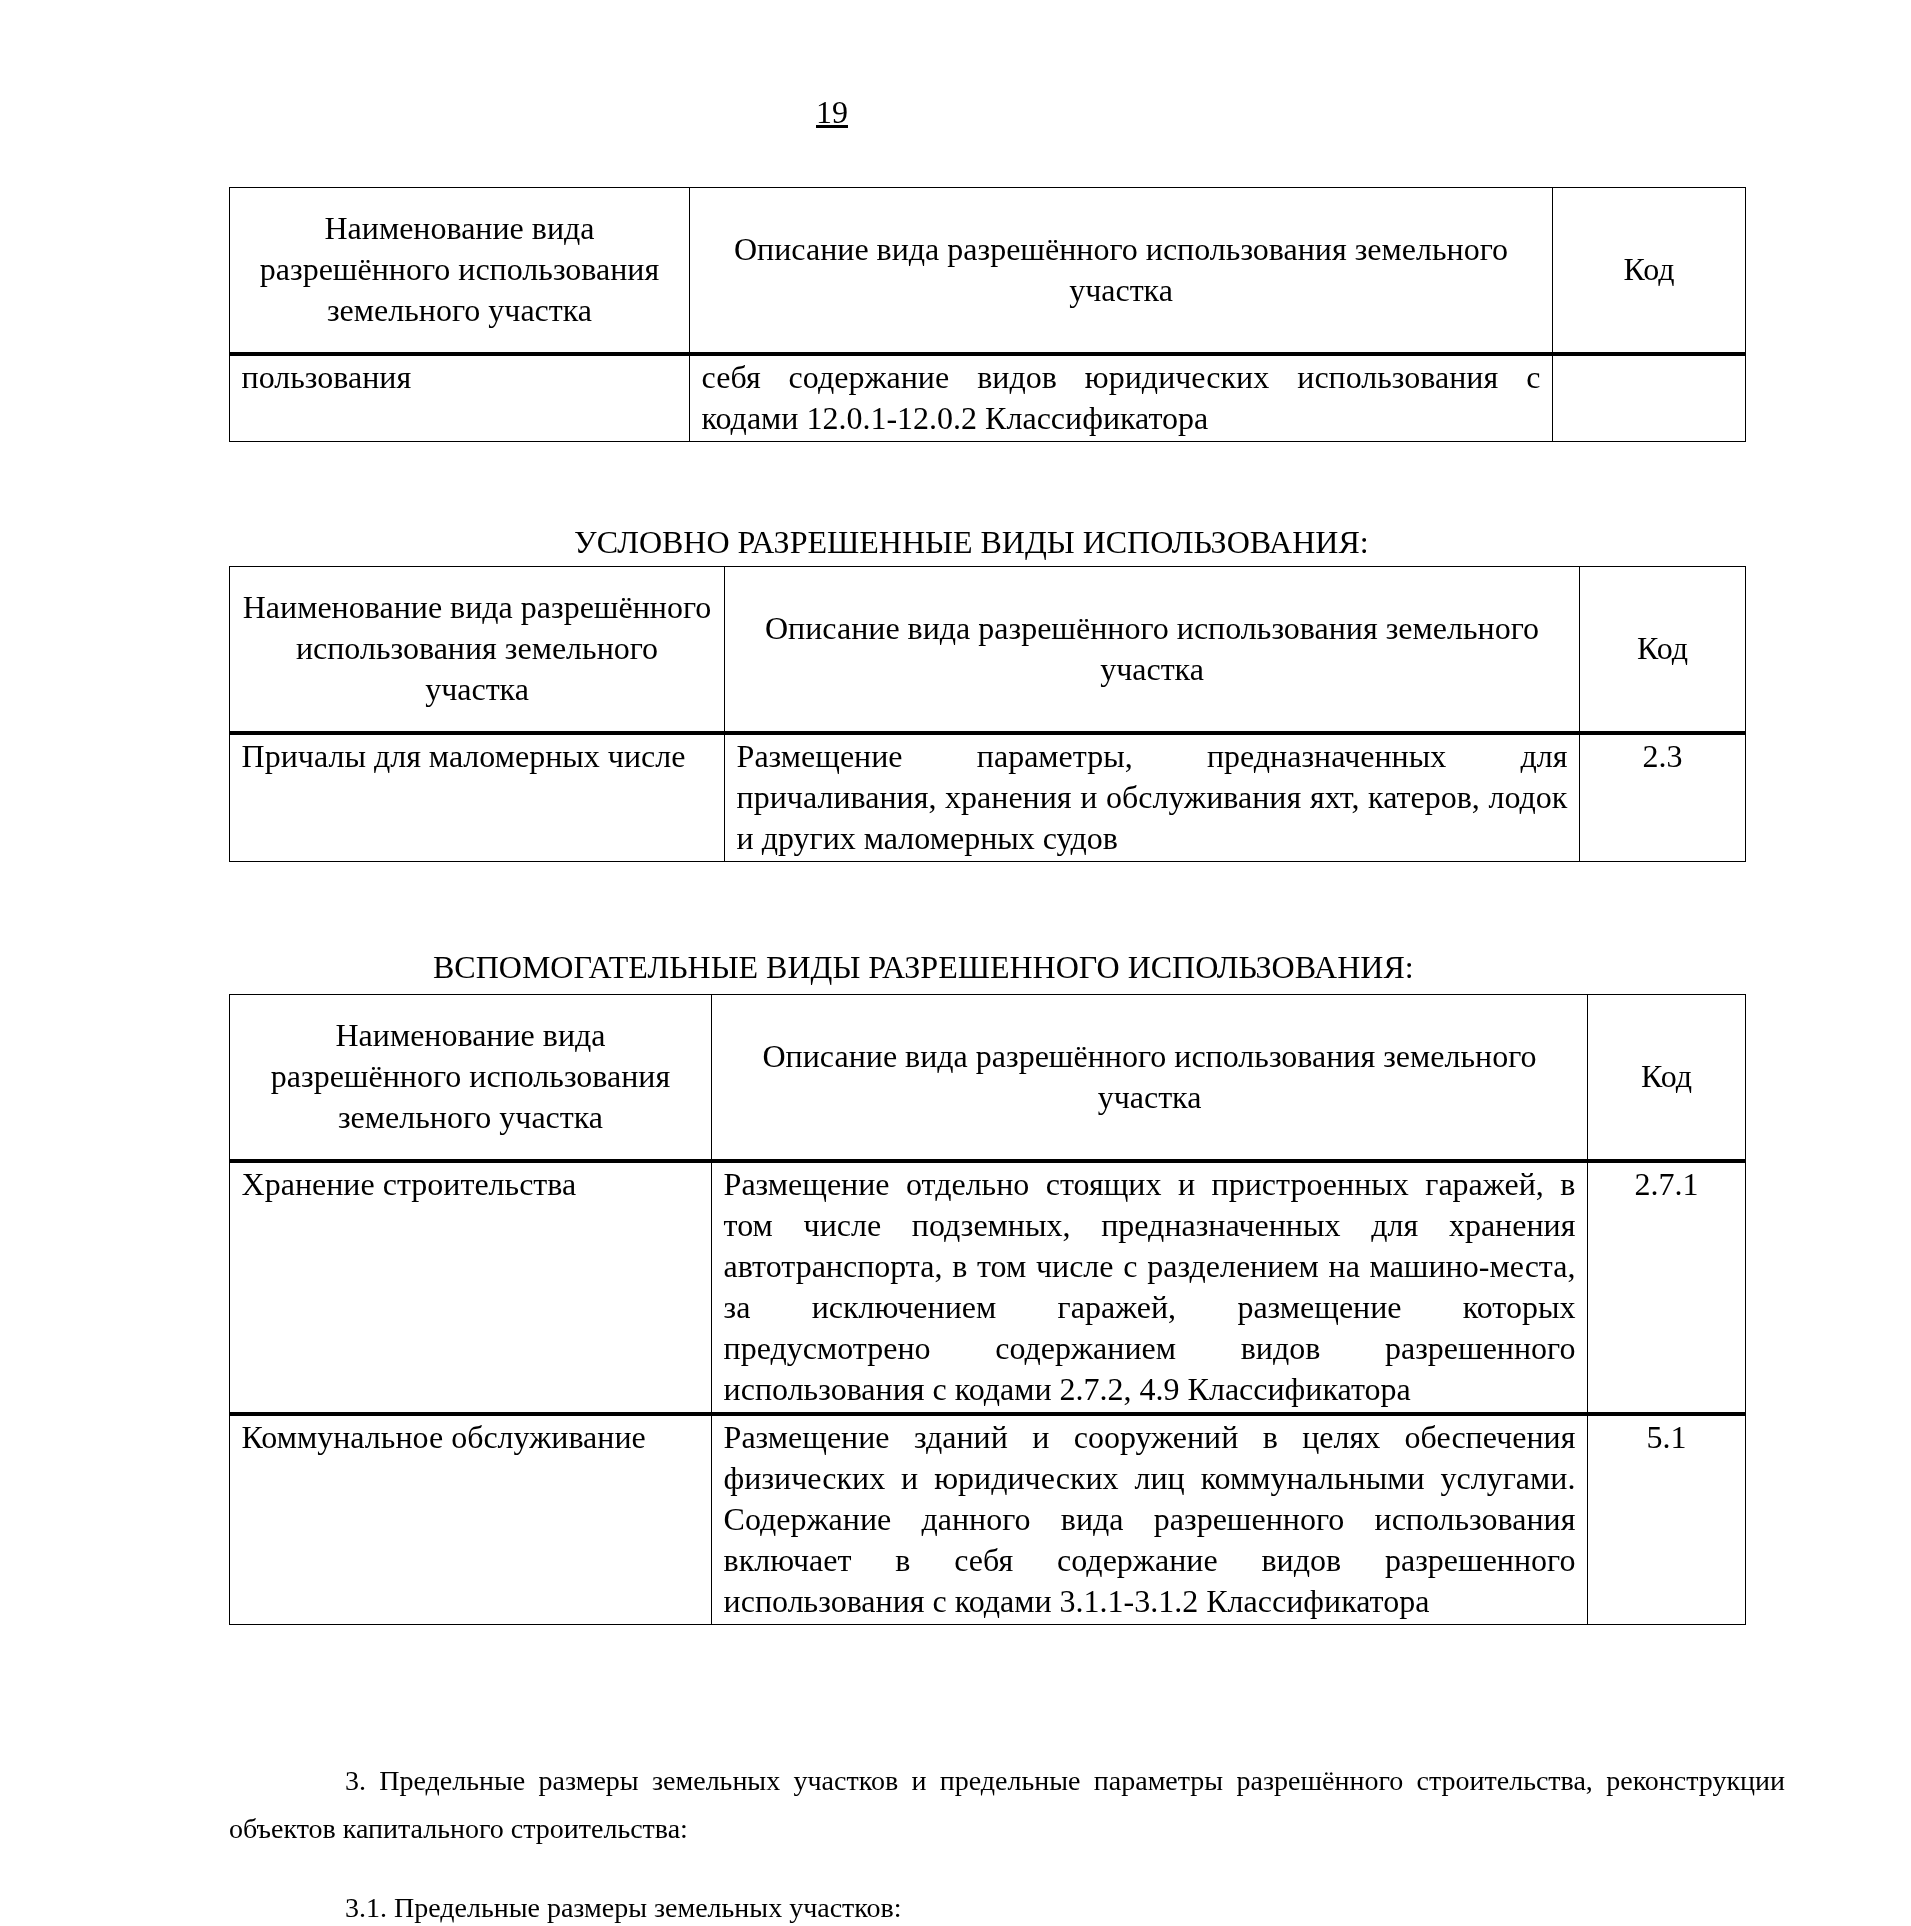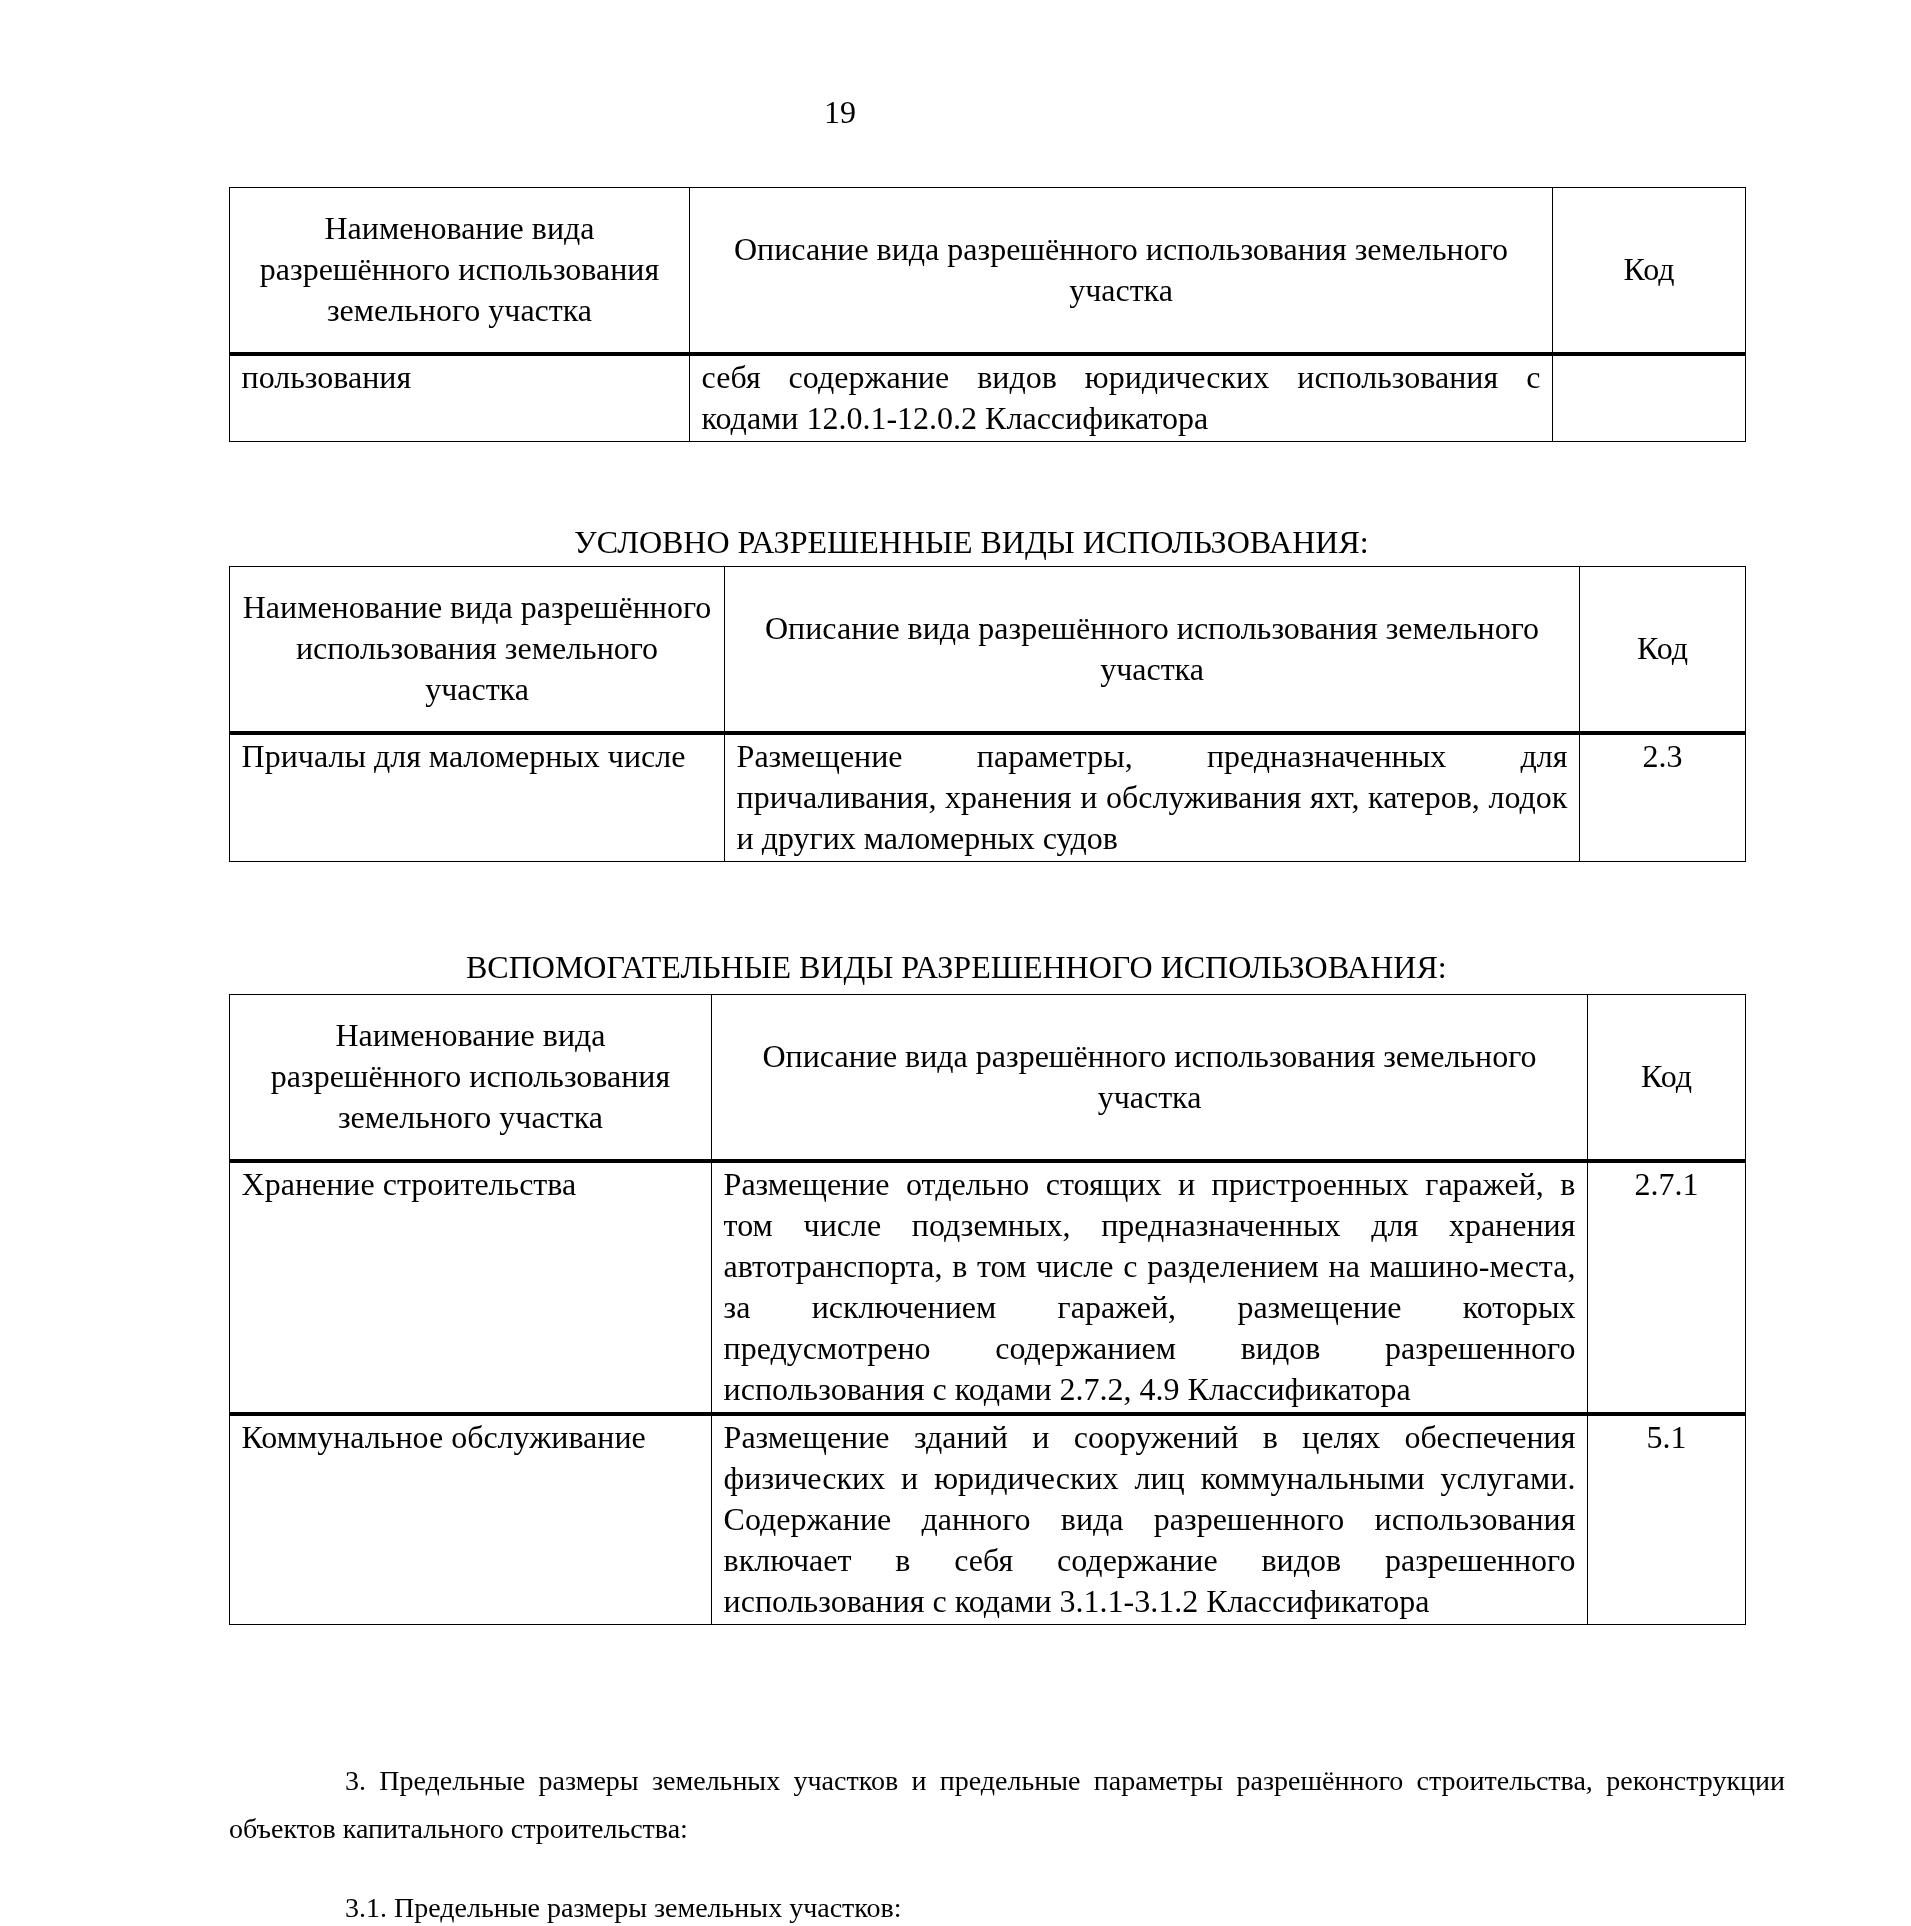--- a/index.html
+++ b/index.html
@@ -1,21 +1,21 @@
 <!DOCTYPE html>
 <html style="font-size:6.2px"><head>
   <meta charset="utf-8">
   <style>
     html, body { margin: 0; padding: 0; background: #ffffff; }
     body {
       width: 1911px; height: 2703px; position: relative; overflow: hidden;
       font-family: "Liberation Serif", "DejaVu Serif", serif;
       color: #000; font-size: 32px; line-height: 41px;
     }
-    .page-number { position: absolute; top: 92px; left: 8px; width: 1664px; text-align: center; }
+    .page-number { position: absolute; top: 92px; left: 0; width: 1664px; text-align: center; text-decoration: underline; }
     .section-title { position: absolute; text-align: center; white-space: nowrap; margin-top: 21px; }
     table { position: absolute; border-collapse: collapse; table-layout: fixed; }
     td, th {
       border: 1.5px solid #000; vertical-align: top; padding: 1.5px 11.6px 1.5px 11.6px;
       font-weight: normal; font-size: 32px; line-height: 41px;
     }
     th { text-align: center; vertical-align: middle; }
     tr.thick-top td, tr.thick-top th { border-top-width: 4.6px; }
     td.code { text-align: center; }
     td.desc { text-align: justify; text-align-last: left; }
@@ -62,21 +62,21 @@
     <th>Код</th>
   </tr>
   <tr class="thick-top">
     <td>Причалы для маломерных числе</td>
     <td class="desc">Размещение параметры, предназначенных для причаливания, хранения и обслуживания яхт, катеров, лодок и других маломерных судов</td>
     <td class="code">2.3</td>
   </tr>
 </tbody>
   </table>
 
-<div class="section-title" style="top:926px; left:466px;">ВСПОМОГАТЕЛЬНЫЕ ВИДЫ РАЗРЕШЕННОГО ИСПОЛЬЗОВАНИЯ:</div>
+<div class="section-title" style="top:926px; left:433px;">ВСПОМОГАТЕЛЬНЫЕ ВИДЫ РАЗРЕШЕННОГО ИСПОЛЬЗОВАНИЯ:</div>
 
 <table style="top:994px; left:229px; width:1516px;">
   <colgroup>
       <col style="width:482px">
       <col style="width:876px">
       <col style="width:158px">
     </colgroup>
   <tbody>
       <tr style="height:166px;">
     <th>Наименование вида разрешённого использования земельного участка</th>

